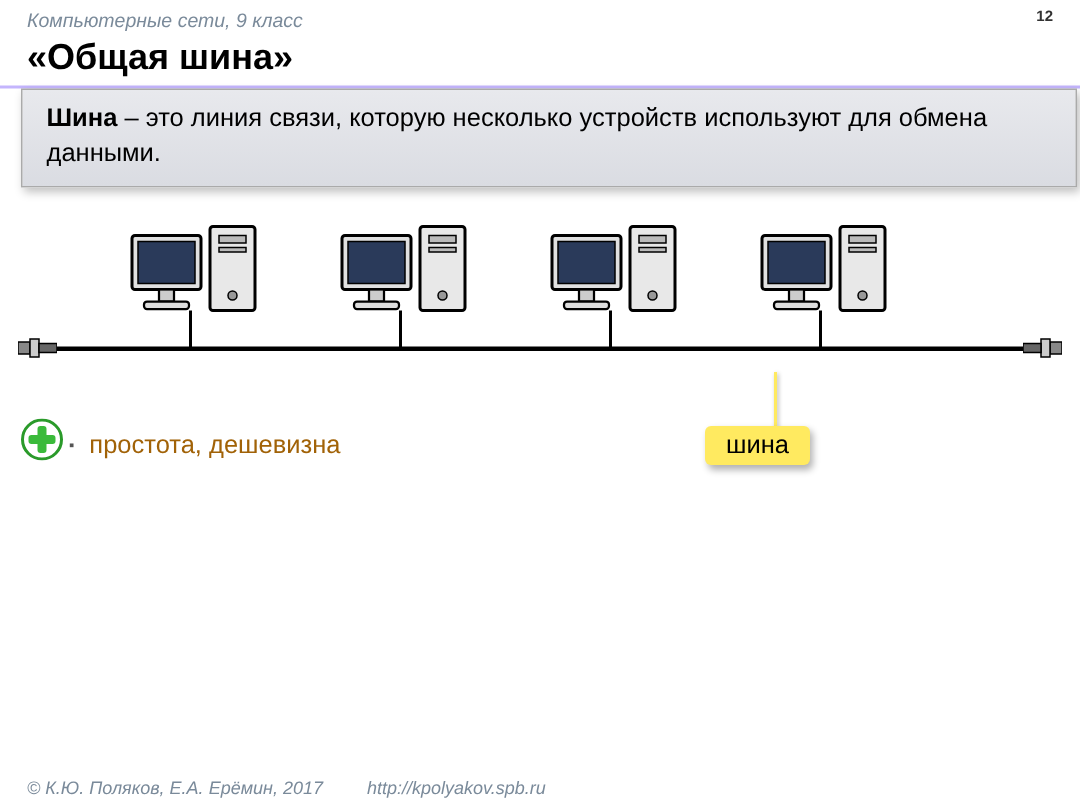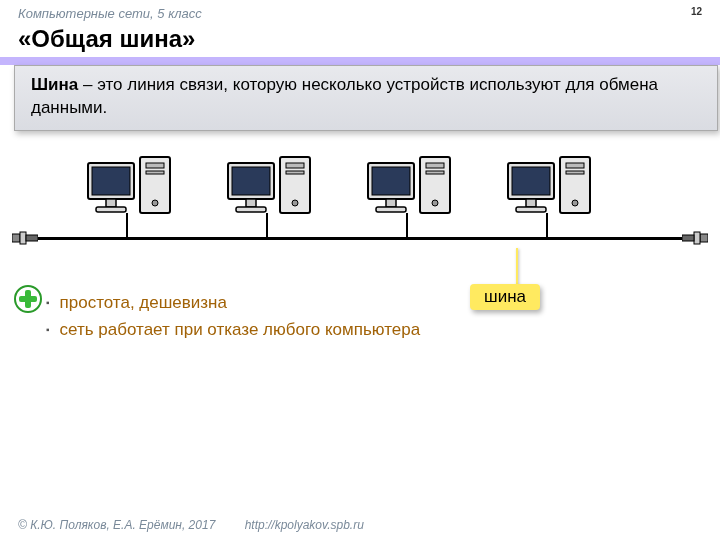--- a/index.html
+++ b/index.html
@@ -23,21 +23,21 @@
       font-style: normal;
       color: #333;
       font-weight: bold;
       font-size: 10px;
     }
     .title {
       font-size: 24px;
       font-weight: bold;
       color: #000;
       padding: 2px 18px 4px 18px;
-      border-bottom: 8px solid #c4b5fd;
+      border-bottom: 2px solid #c4b5fd;
       margin-bottom: 0;
     }
     .definition {
       background: linear-gradient(#e8e9ed, #dadce2);
       border: 1px solid #aaa;
       box-shadow: 2px 3px 6px rgba(0,0,0,0.25);
       margin: 0 2px 0 14px;
       padding: 8px 16px 10px 16px;
       font-size: 17px;
       line-height: 1.35;
@@ -129,21 +129,21 @@
       font-size: 12px;
       font-style: italic;
       color: #7a8a9a;
     }
     .footer .url { margin-left: 26px; text-align: right; }
   </style>
 </head>
 <body>
 
 <div class="header">
-  <span>Компьютерные сети, 5 класс</span>
+  <span>Компьютерные сети, 9 класс</span>
   <span class="page-num">12</span>
 </div>
 
 <div class="title">«Общая шина»</div>
 
 <div class="definition">
   <span class="term">Шина</span><span> – это линия связи, которую несколько устройств используют для обмена данными.</span>
 </div>
 
 <div class="diagram">
@@ -216,20 +216,19 @@
 <div class="advantages">
   <div class="plus-icon">
     <svg viewBox="0 0 28 28">
       <circle cx="14" cy="14" r="13" fill="#fff" stroke="#2a9a2a" stroke-width="2"></circle>
       <rect x="11" y="5" width="6" height="18" rx="2" fill="#3aba3a"></rect>
       <rect x="5" y="11" width="18" height="6" rx="2" fill="#3aba3a"></rect>
     </svg>
   </div>
   <ul class="adv-list" id="adv-list">
       <li>простота, дешевизна</li>
-      <li>сеть работает при отказе любого компьютера</li>
     </ul>
 </div>
 
 <div class="footer">
   <span>© К.Ю. Поляков, Е.А. Ерёмин, 2017</span>
   <span class="url">http://kpolyakov.spb.ru</span>
 </div>
 
 </body></html>

